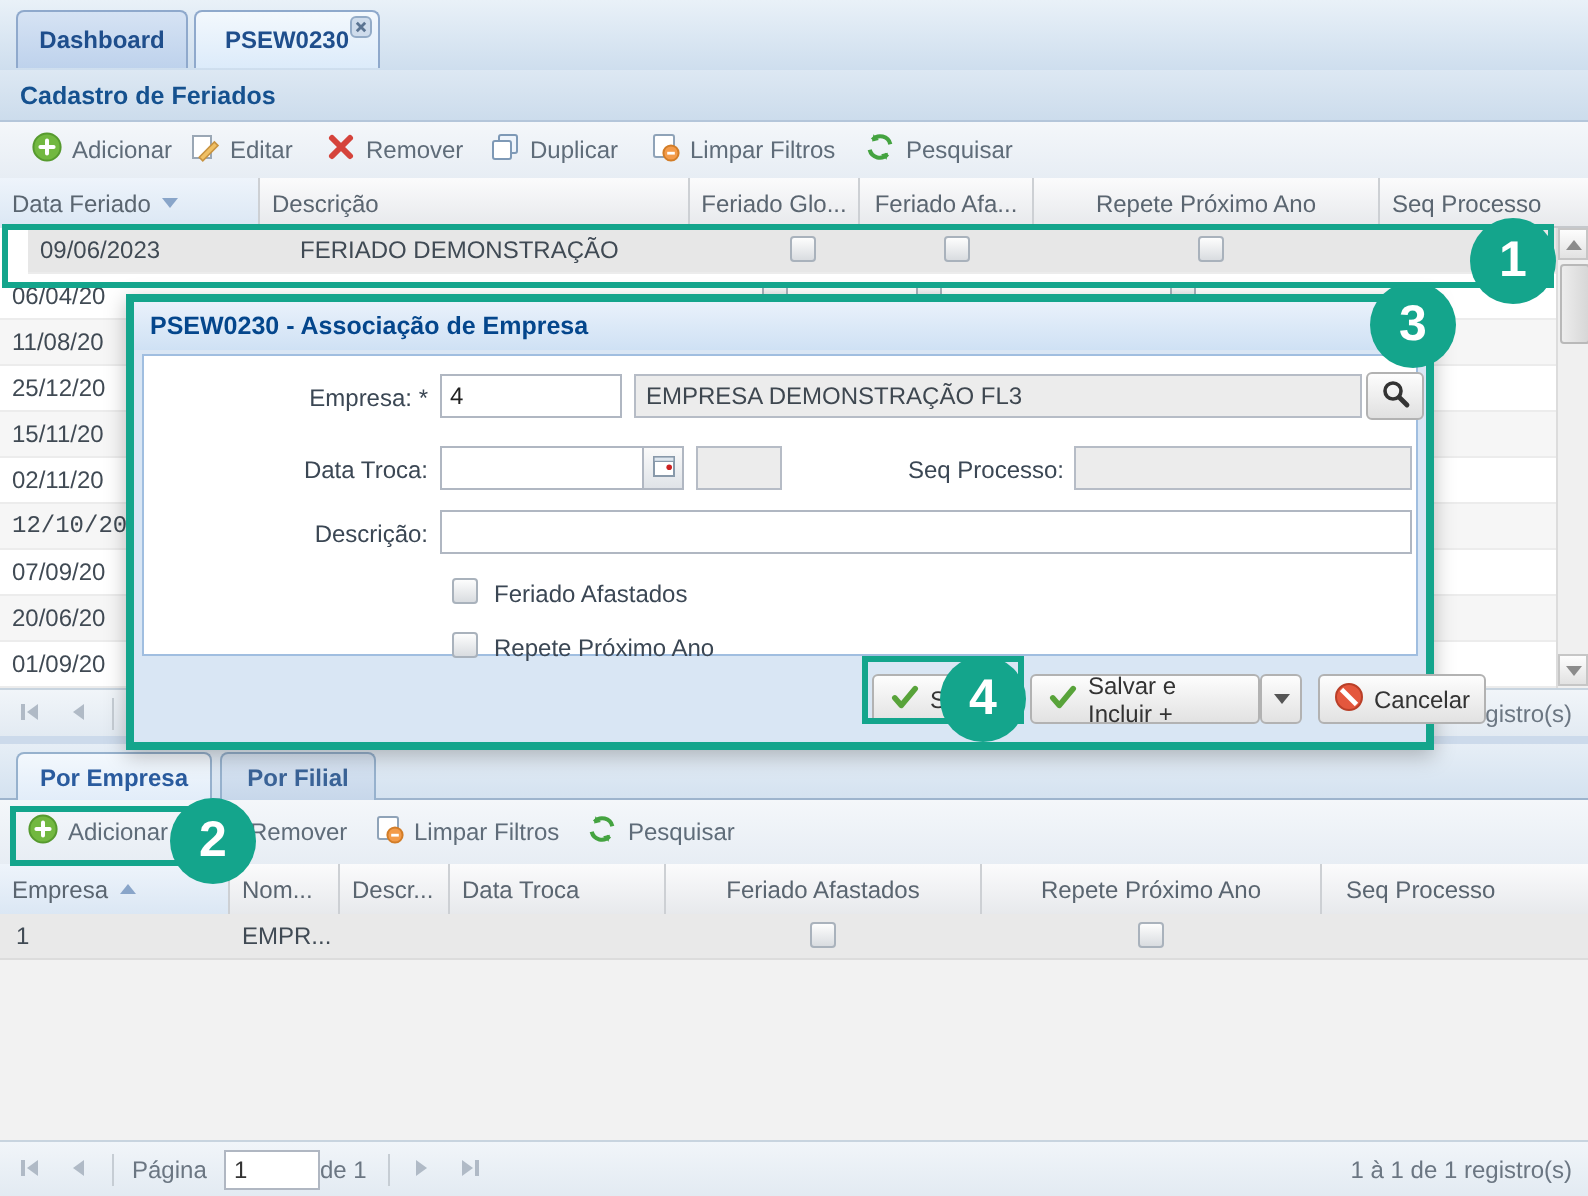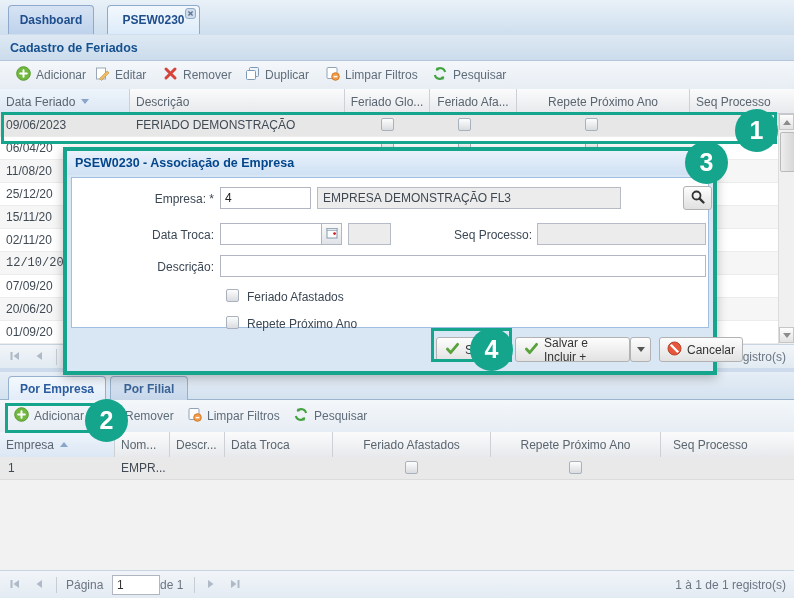--- a/index.html
+++ b/index.html
@@ -8,21 +8,21 @@
     background:#cfdded;}
   .abs{position:absolute;}
 
   
   #tabbar{left:0;top:0;width:794px;height:35px;
     background:linear-gradient(#e9f1f8,#cedeee);border-bottom:1px solid #8fb0d6;}
   .top-tab{position:absolute;top:5px;height:29px;border:1px solid #8fa9cc;border-bottom:none;
     border-radius:4px 4px 0 0;display:flex;align-items:center;justify-content:center;
     font-weight:bold;color:#1f4e8c;cursor:pointer;box-sizing:border-box;}
   #tab-dashboard{left:8px;width:86px;background:linear-gradient(#d6e3f4,#bed2ec);}
-  #tab-psew{left:107px;width:93px;background:linear-gradient(#f3f8fd,#dcebfa);align-items:center;}
+  #tab-psew{left:97px;width:93px;background:linear-gradient(#f3f8fd,#dcebfa);align-items:center;}
   #tab-close{position:absolute;top:2px;right:3px;width:11px;height:11px;}
 
   
   #main-title{left:0;top:35px;width:794px;height:26px;background:linear-gradient(#dde8f3,#ccdcec);
     border-bottom:1px solid #b4c6da;display:flex;align-items:center;box-sizing:border-box;
     padding-left:10px;font-weight:bold;color:#15518f;font-size:12.5px;}
   .toolbar{background:linear-gradient(#f4f7fa,#e7edf4);border-bottom:1px solid #ccd6e0;}
   #main-toolbar{left:0;top:61px;width:794px;height:28px;}
   .tb-btn{position:absolute;top:4px;height:20px;display:flex;align-items:center;gap:5px;
     color:#5f6c79;cursor:pointer;padding:0 3px;border-radius:3px;}
@@ -199,21 +199,21 @@
       </div>
     <div class="hcell center" style="left:517px;width:173px;">
         <span>Repete Próximo Ano</span>
       </div>
     <div class="hcell" style="left:690px;width:104px;border-right:none;">
         <span>Seq Processo</span>
       </div>
   </div>
 
   <div id="main-rows" class="abs">
-    <div class="grow" style="top:0;background:#e7e7e7;">
+    <div class="grow" style="top:0;background:#e7e7e7;margin-left:14px;">
       <span class="cell" style="left:6px;">09/06/2023</span>
       <span class="cell" style="left:136px;">FERIADO DEMONSTRAÇÃO</span>
       <span class="cb" style="left:381px;"></span>
       <span class="cb" style="left:458px;"></span>
       <span class="cb" style="left:585px;"></span>
     </div>
     <div class="grow" style="top:23px;background:#fff;">
       <span class="cell" style="left:6px;">06/04/20</span>
       <span class="cb" style="left:381px;"></span>
       <span class="cb" style="left:458px;"></span>
@@ -369,21 +369,21 @@
   </div>
 
   <div id="dialog" class="abs">
     <div id="dlg-header">
       <span>PSEW0230 - Associação de Empresa</span>
     </div>
     <div id="dlg-body">
 
       <div class="dlg-label" style="left:10px;top:14px;width:132px;">Empresa: *</div>
       <input class="dlg-input" style="left: 148px; top: 9px; width: 91px;" value="4">
-      <div class="dlg-ro" style="left:245px;top:9px;width:304px;">EMPRESA DEMONSTRAÇÃO FL3</div>
+      <div class="dlg-ro" style="left:245px;top:9px;width:364px;">EMPRESA DEMONSTRAÇÃO FL3</div>
       <div class="search-btn" style="left:611px;top:8px;">
         <span><svg width="16" height="16" viewBox="0 0 16 16">
               <circle cx="6.5" cy="6.5" r="4" fill="none" stroke="#333" stroke-width="1.8"></circle>
               <path d="M9.6 9.6 L13.5 13.5" stroke="#333" stroke-width="2.4" stroke-linecap="round"></path>
             </svg></span>
       </div>
 
       <div class="dlg-label" style="left:10px;top:50px;width:132px;">Data Troca:</div>
       <input class="dlg-input" style="left: 148px; top: 45px; width: 102px;">
       <div class="date-trigger" style="left:250px;top:45px;">

